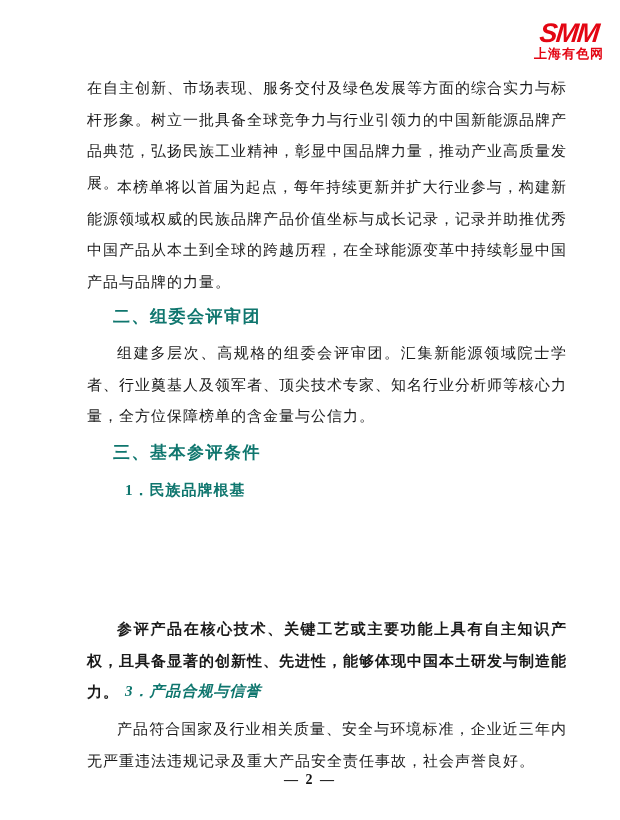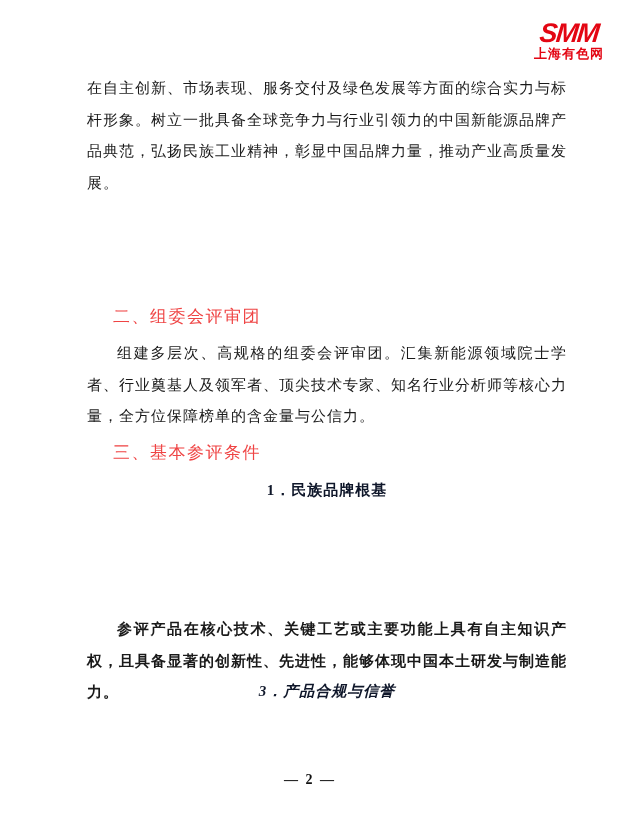--- a/index.html
+++ b/index.html
@@ -58,34 +58,33 @@
     letter-spacing: 1px;
     text-align: justify;
     text-justify: inter-ideograph;
   }
   .indent { text-indent: 2em; }
   .sec-heading {
     left: 96px;
     width: 454px;
     font-family: "Liberation Sans", "DejaVu Sans", sans-serif;
     font-size: 17px;
-    font-weight: normal;
+    font-weight: bold;
     line-height: 22px;
     letter-spacing: 1.5px;
-    color: #ef4444;
+    color: #0f766e;
   }
   .sub-heading {
-    left: 86px;
+    left: 108px;
     width: 448px;
     font-size: 15px;
     font-weight: bold;
     line-height: 20px;
     letter-spacing: 1px;
-    color: #0f172a;
-    text-align: center;
+    color: #0f766e;
   }
   
   #p1 { top: 56px; }
   #p2 { top: 155px; }
   #h2-1 { top: 289px; }
   #p3 { top: 322px; font-family: Liberation Mono, monospace; }
   #h2-2 { top: 425px; }
   #h3-1 { top: 463px; }
   #p4 { top: 497px; }
   #h3-2 { top: 564px; }
@@ -110,31 +109,33 @@
 
 <div class="page">
 
   <div class="logo">
     <span class="logo-main">SMM</span>
     <span class="logo-sub">上海有色网</span>
   </div>
 
   <p id="p1" class="block body-par">在自主创新、市场表现、服务交付及绿色发展等方面的综合实力与标杆形象。树立一批具备全球竞争力与行业引领力的中国新能源品牌产品典范，弘扬民族工业精神，彰显中国品牌力量，推动产业高质量发展。</p>
 
+  <p id="p2" class="block body-par indent">本榜单将以首届为起点，每年持续更新并扩大行业参与，构建新能源领域权威的民族品牌产品价值坐标与成长记录，记录并助推优秀中国产品从本土到全球的跨越历程，在全球能源变革中持续彰显中国产品与品牌的力量。</p>
 
   <div id="h2-1" class="block sec-heading">二、组委会评审团</div>
 
   <p id="p3" class="block body-par indent">组建多层次、高规格的组委会评审团。汇集新能源领域院士学者、行业奠基人及领军者、顶尖技术专家、知名行业分析师等核心力量，全方位保障榜单的含金量与公信力。</p>
 
   <div id="h2-2" class="block sec-heading">三、基本参评条件</div>
 
   <div id="h3-1" class="block sub-heading">1．民族品牌根基</div>
 
 
 
   <p id="p5" class="block body-par indent">参评产品在核心技术、关键工艺或主要功能上具有自主知识产权，且具备显著的创新性、先进性，能够体现中国本土研发与制造能力。</p>
 
   <div id="h3-3" class="block sub-heading">3．产品合规与信誉</div>
 
+  <p id="p6" class="block body-par indent">产品符合国家及行业相关质量、安全与环境标准，企业近三年内无严重违法违规记录及重大产品安全责任事故，社会声誉良好。</p>
 
   <div class="footer">— 2 —</div>
 
 </div>
 
 </body></html>

